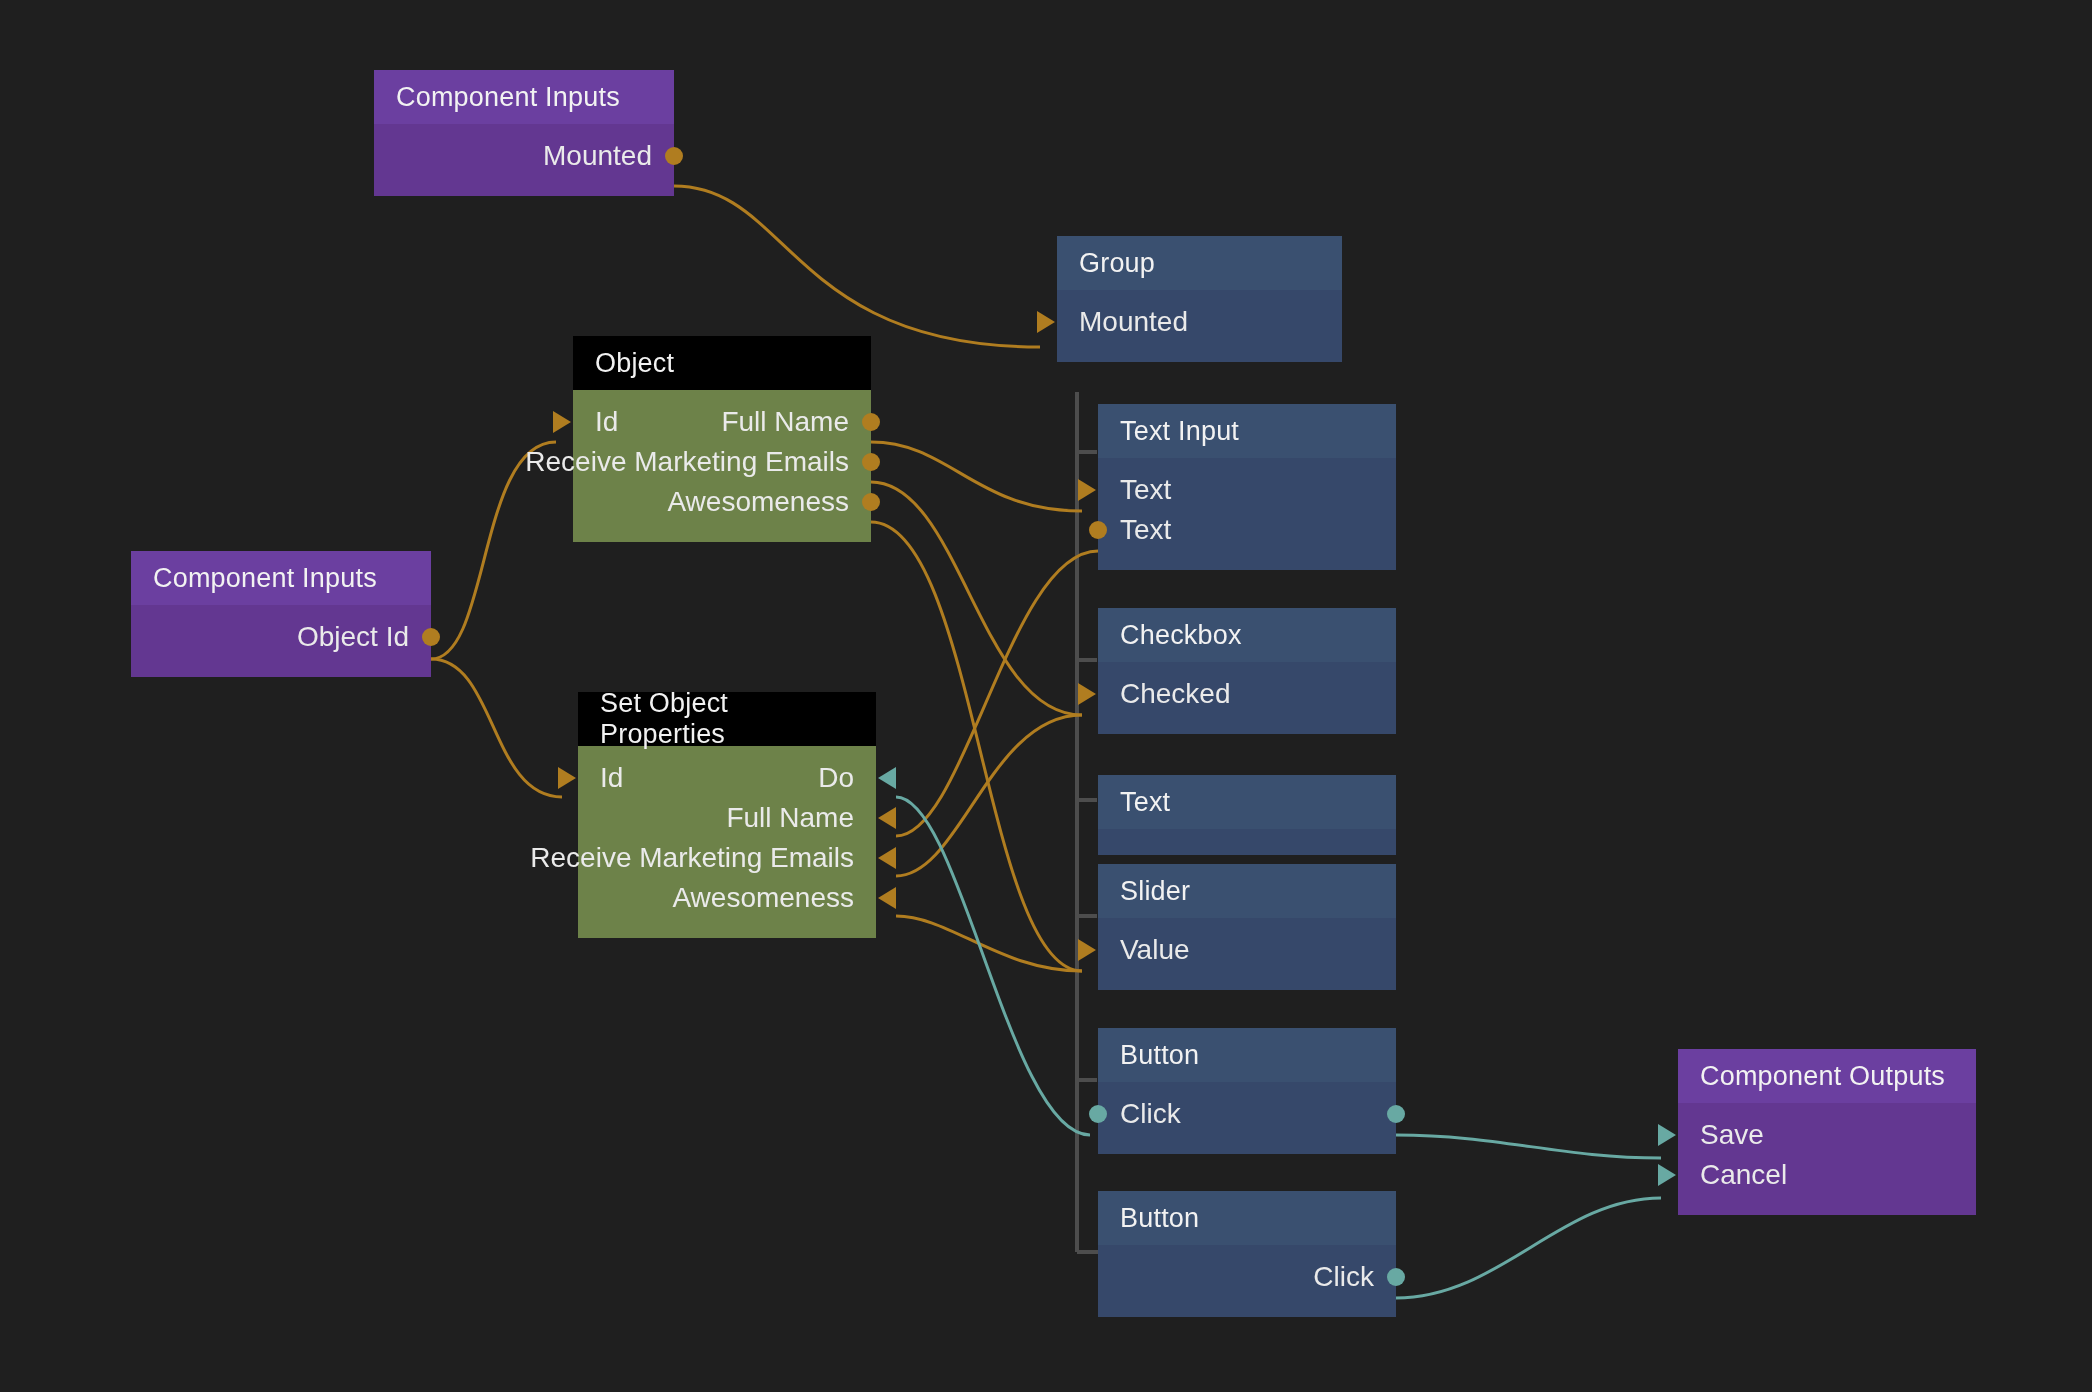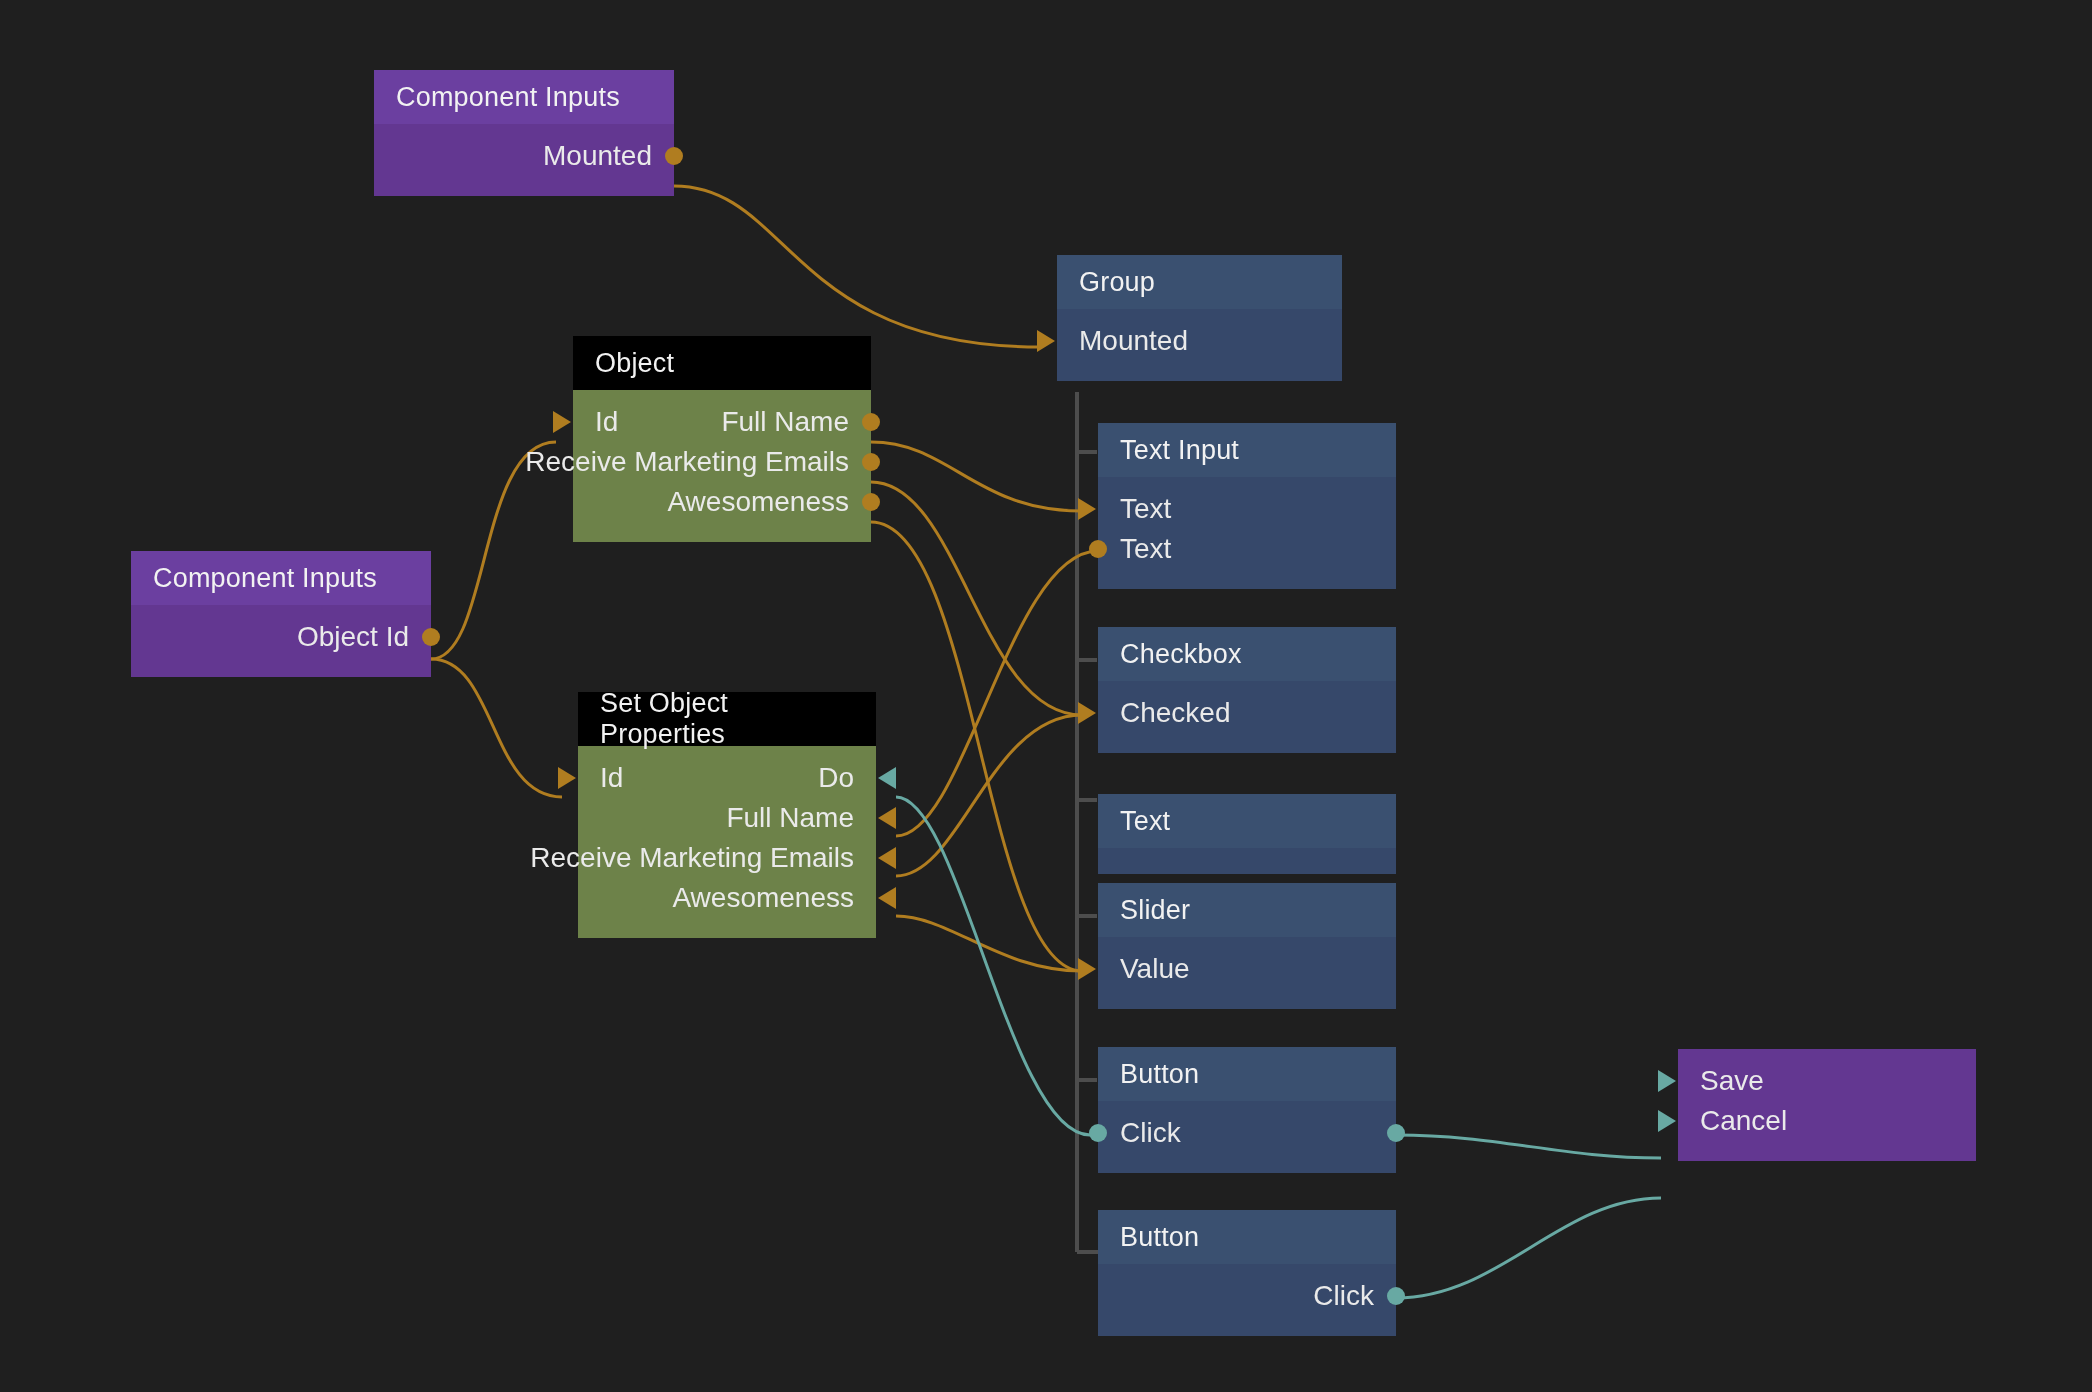--- a/index.html
+++ b/index.html
@@ -67,21 +67,21 @@
     white-space: nowrap;
   }
   .port-row.left  { justify-content: flex-start; }
   .port-row.right { justify-content: flex-end; }
 
   
   .n-purple .node-header { background: #6b3fa0; }
   .n-purple .node-body   { background: #633791; }
   .n-green  .node-header { background: #000000; }
   .n-green  .node-body   { background: #6d8249; }
-  .n-blue   .node-header { background: #3a5070; margin-top: 19px; }
+  .n-blue   .node-header { background: #3a5070; }
   .n-blue   .node-body   { background: #36486a; }
 
   
   .dot {
     position: absolute;
     width: 18px;
     height: 18px;
     border-radius: 50%;
     top: 50%;
     transform: translateY(-50%);
@@ -287,20 +287,21 @@
     <div class="node-header">Button</div>
     <div class="node-body">
       <div class="port-row right">
         <span>Click</span>
         <span class="dot teal at-right"></span>
       </div>
     </div>
   </div>
 
   <div class="node n-purple" style="left:1678px; top:1049px; width:298px;">
+    <div class="node-header">Component Outputs</div>
     <div class="node-body">
       <div class="port-row left">
         <span class="arrow teal in-left"></span>
         <span>Save</span>
       </div>
       <div class="port-row left">
         <span class="arrow teal in-left"></span>
         <span>Cancel</span>
       </div>
     </div>

